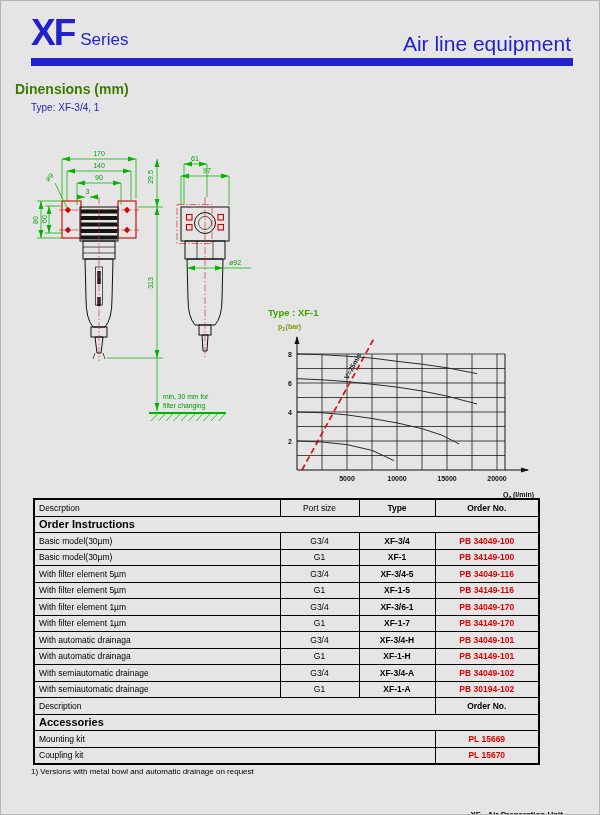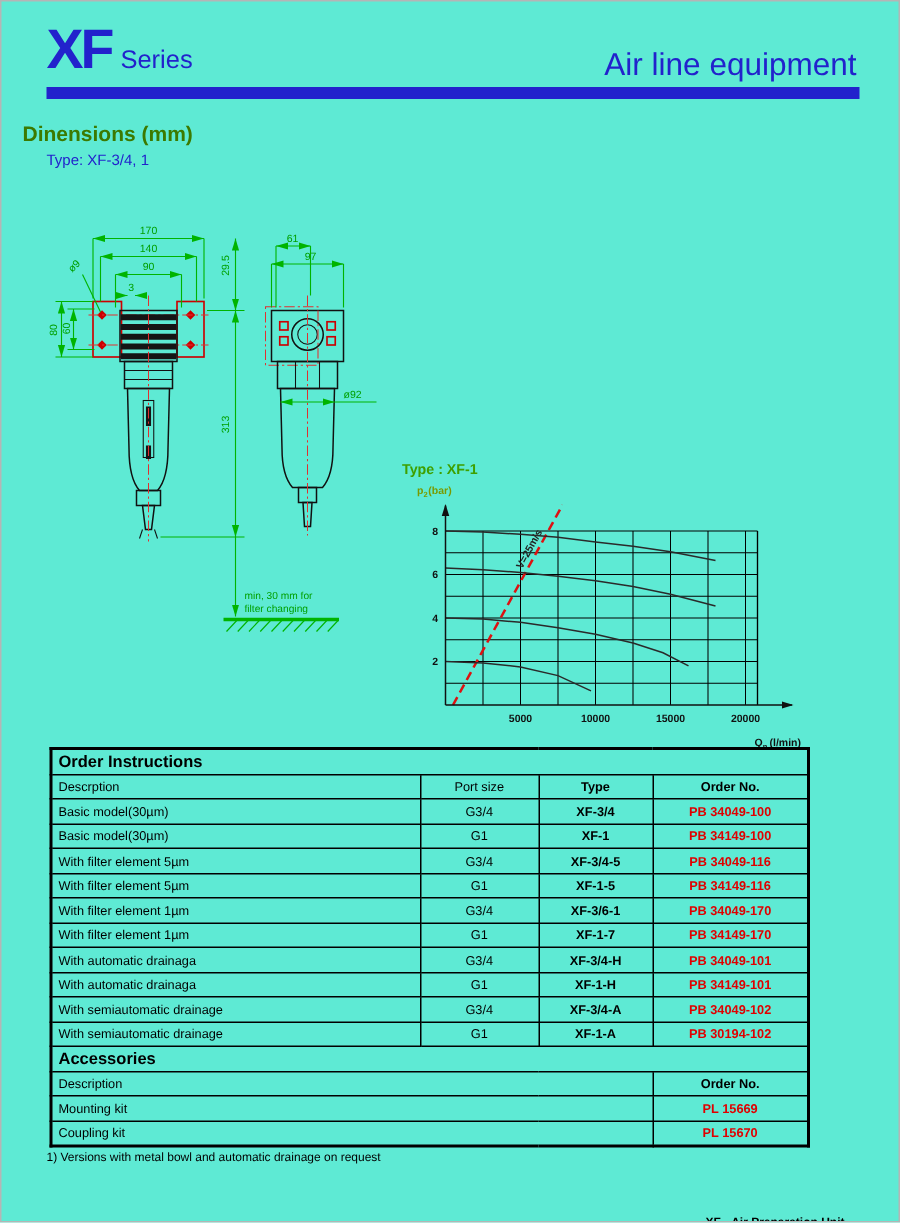--- a/index.html
+++ b/index.html
@@ -3,21 +3,21 @@
 <meta charset="utf-8">
 <style>
   :root{
     --blue:#2222cc;
     --green:#3c7a00;
     --dimgreen:#00b400;
     --red:#e00000;
   }
   html,body{margin:0;padding:0;background:#fff;}
   .page{
-    position:relative;width:600px;height:815px;background:#5eead4;
+    position:relative;width:600px;height:815px;background:#e5e5e5;
     border:1px solid #b5b5b5;box-sizing:border-box;
     font-family:"Liberation Sans",sans-serif;overflow:hidden;
   }
   .logo{position:absolute;left:30px;top:17px;display:flex;align-items:flex-end;color:var(--blue);}
   .logo-xf{font-size:37px;font-weight:bold;line-height:0.82;letter-spacing:-2px;}
   .logo-series{font-size:17px;font-weight:normal;margin-left:6px;line-height:1;}
   .hdr-right{position:absolute;right:28px;top:31px;font-size:21px;color:var(--blue);}
   .blue-bar{position:absolute;left:30px;top:57px;width:542px;height:8px;background:var(--blue);}
   .sec-title{position:absolute;left:14px;top:80px;font-size:14px;font-weight:bold;color:var(--green);}
   .sec-sub{position:absolute;left:30px;top:101px;font-size:10px;color:var(--blue);}
@@ -245,29 +245,29 @@
 
   <table class="otable">
     <colgroup>
         <col style="width:246px">
         <col style="width:79px">
         <col style="width:76px">
         <col style="width:104px">
       </colgroup>
     <tbody>
         <tr>
-          <td class="t-title" colspan="4">Order Instructions</td>
-        </tr>
-    <tr>
       <td>Descrption</td>
       <td class="center">Port size</td>
       <td class="center bold">Type</td>
       <td class="center bold">Order No.</td>
     </tr>
     <tr>
+          <td class="t-title" colspan="4">Order Instructions</td>
+        </tr>
+    <tr>
       <td>Basic model(30µm)</td>
       <td class="center">G3/4</td>
       <td class="center bold">XF-3/4</td>
       <td class="redcell">PB 34049-100</td>
     </tr>
     <tr>
       <td>Basic model(30µm)</td>
       <td class="center">G1</td>
       <td class="center bold">XF-1</td>
       <td class="redcell">PB 34149-100</td>
@@ -314,26 +314,26 @@
       <td class="center bold">XF-3/4-A</td>
       <td class="redcell">PB 34049-102</td>
     </tr>
     <tr>
       <td>With semiautomatic drainage</td>
       <td class="center">G1</td>
       <td class="center bold">XF-1-A</td>
       <td class="redcell">PB 30194-102</td>
     </tr>
     <tr>
+      <td colspan="3">Description</td>
+      <td class="center bold">Order No.</td>
+    </tr>
+    <tr>
           <td class="t-title" colspan="4">Accessories</td>
         </tr>
-    <tr>
-      <td colspan="3">Description</td>
-      <td class="center bold">Order No.</td>
-    </tr>
     <tr>
       <td colspan="3">Mounting kit</td>
       <td class="redcell">PL 15669</td>
     </tr>
     <tr>
       <td colspan="3">Coupling kit</td>
       <td class="redcell">PL 15670</td>
     </tr>
   </tbody>
     </table>

